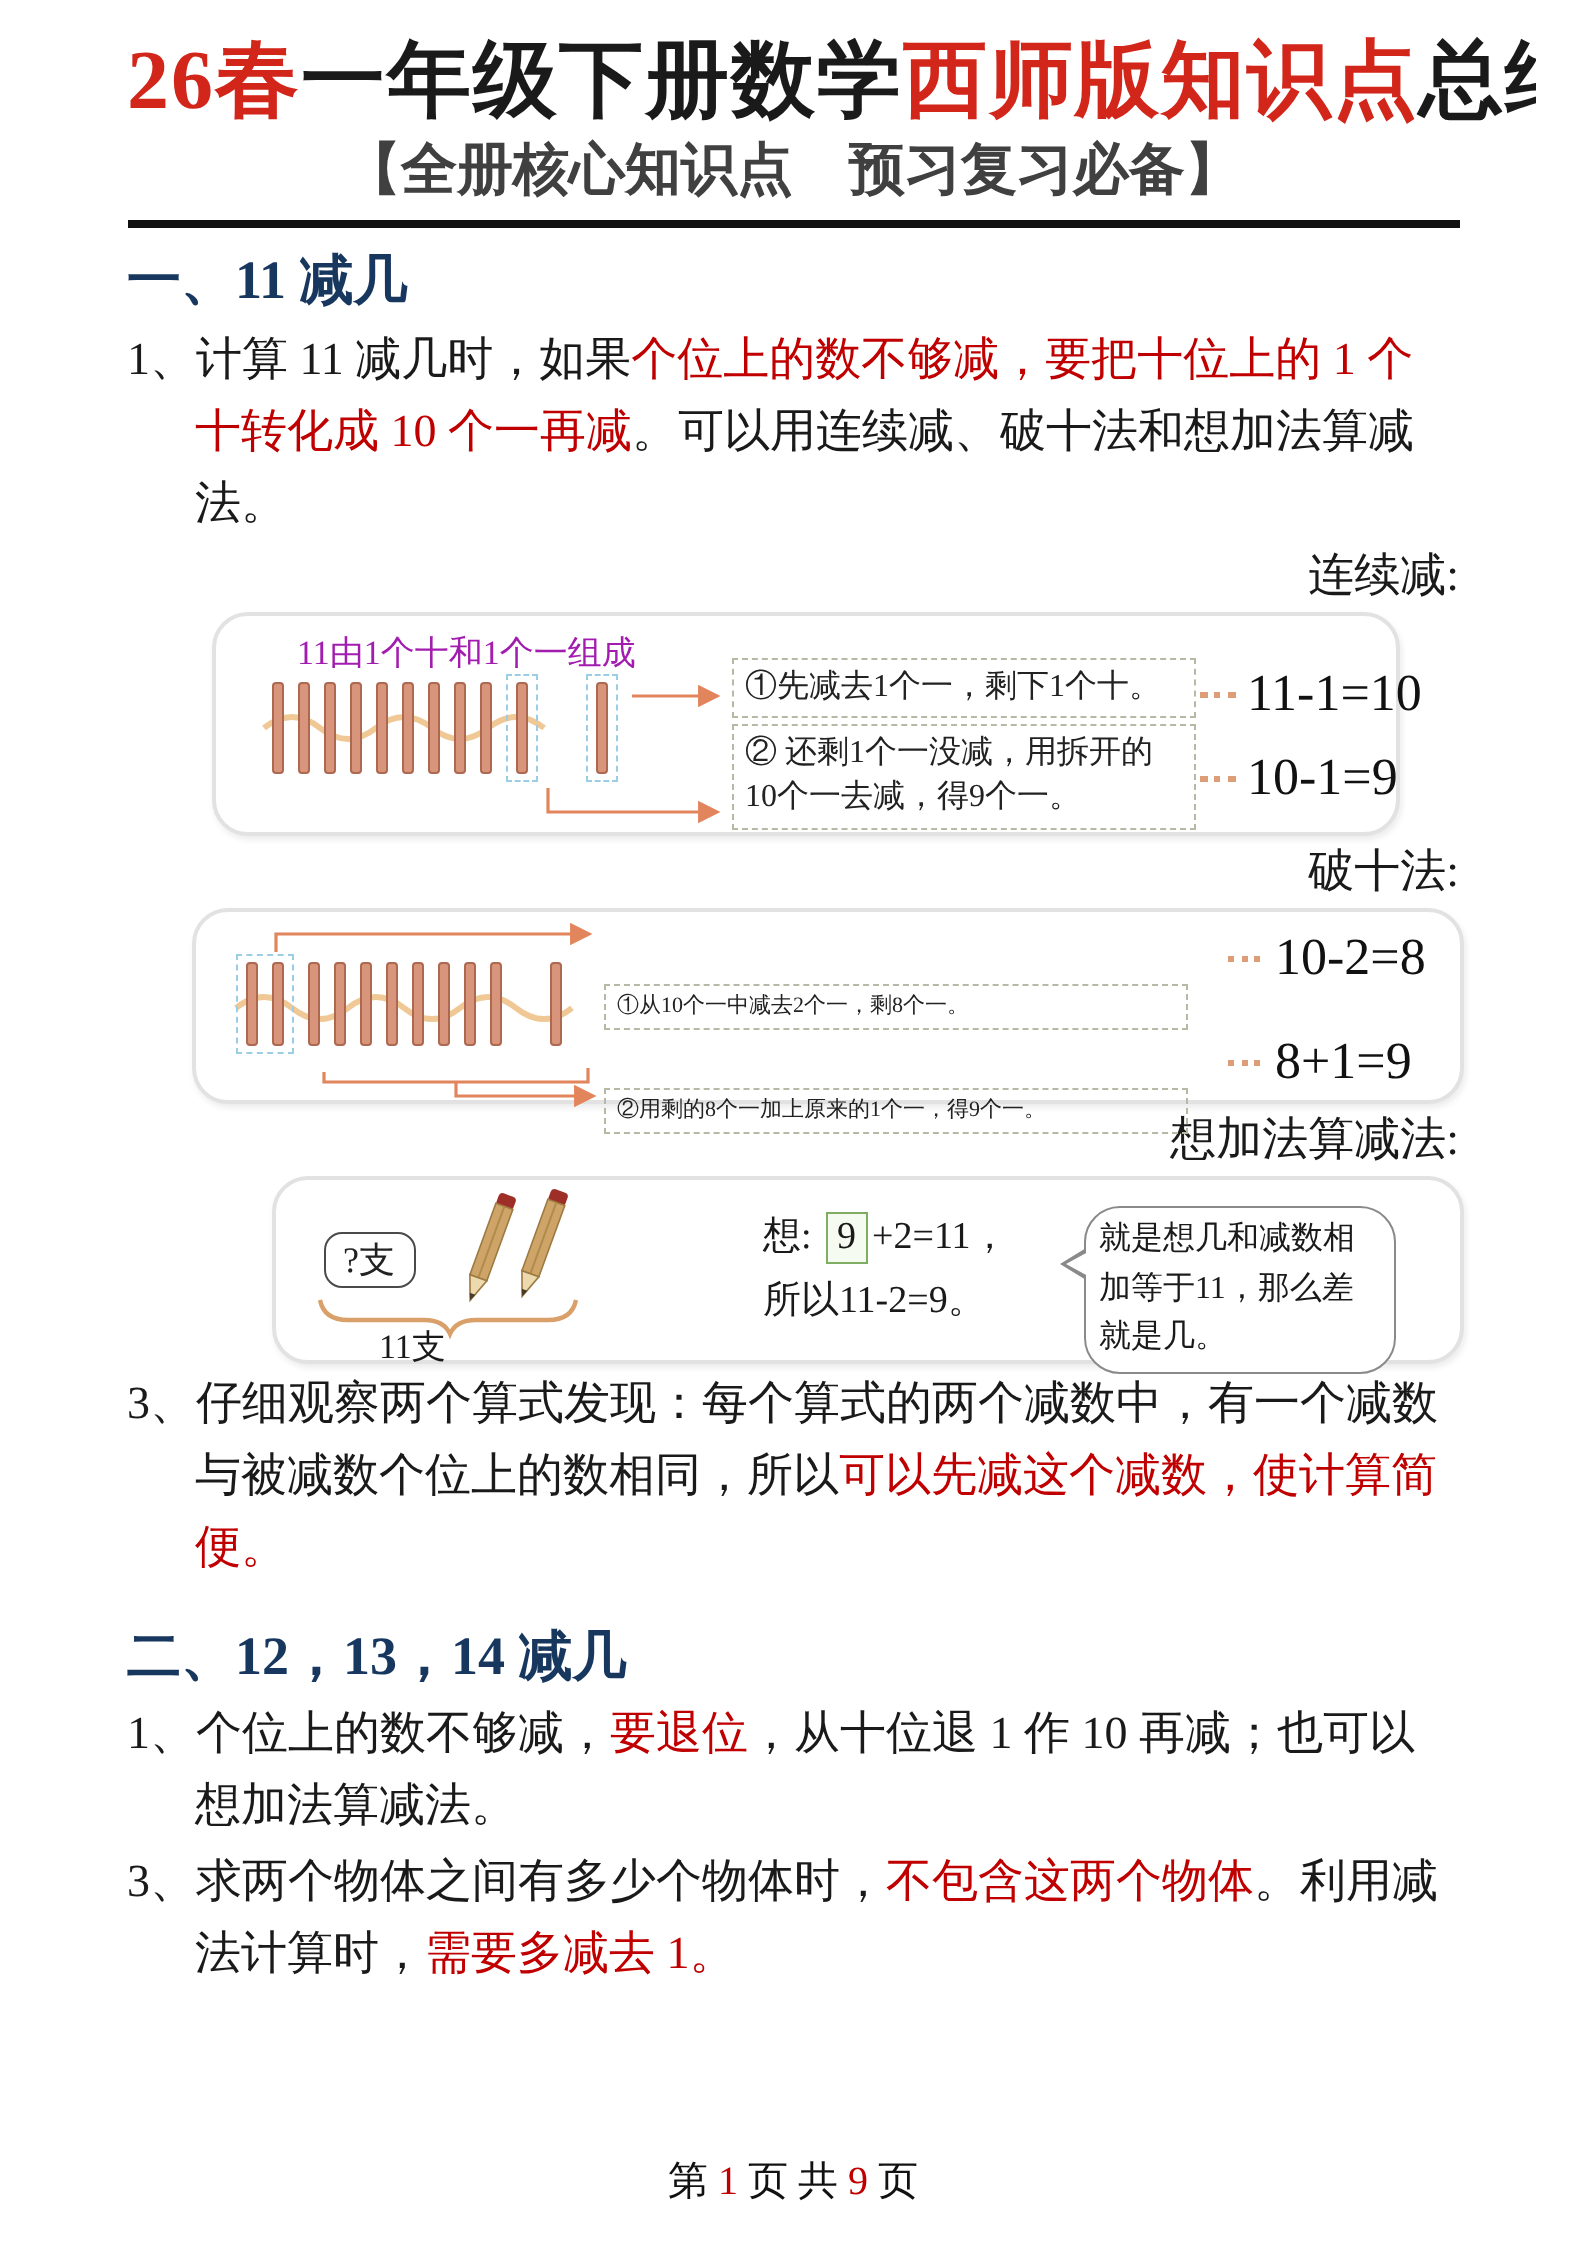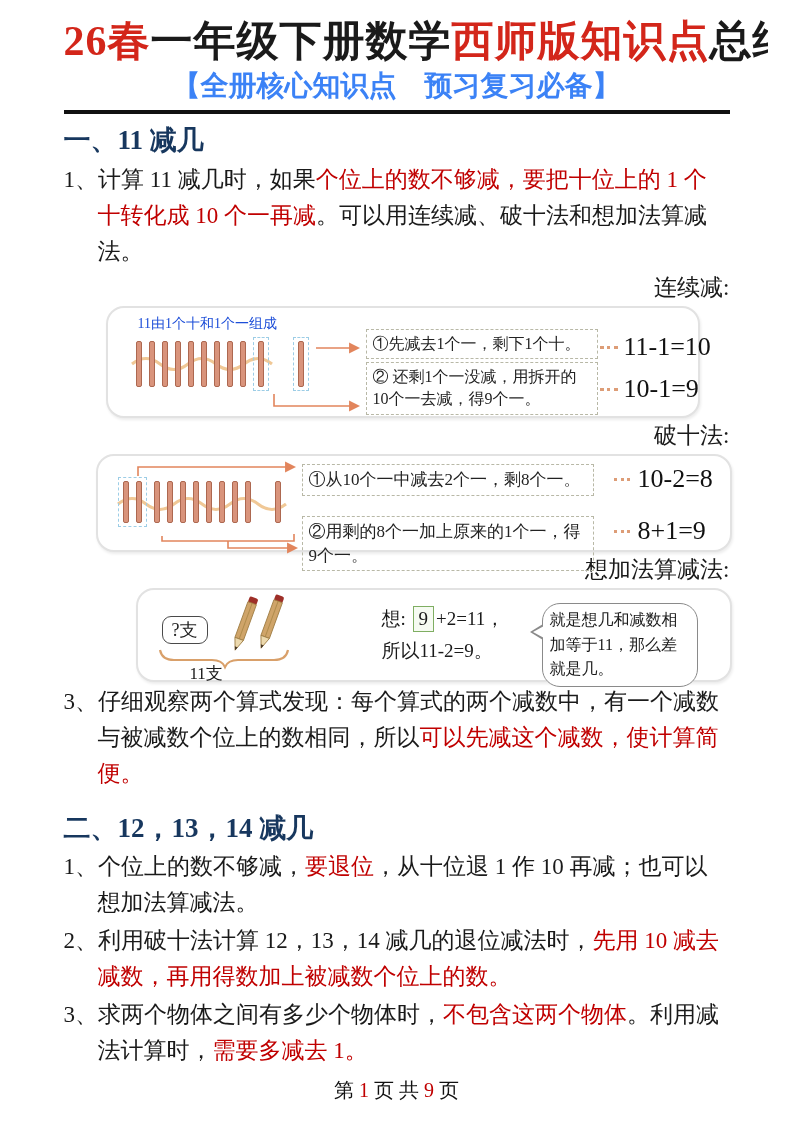--- a/index.html
+++ b/index.html
@@ -11,21 +11,21 @@
     font-family:"Liberation Serif","DejaVu Serif",serif;
     color:#1a1a1a;
   }
   .red { color:#c00000; }
   .title {
     text-align:center; font-size:42px; font-weight:700; line-height:1.2;
     letter-spacing:1px; white-space:nowrap;
   }
   .title .t-red { color:#d3261a; }
   .subtitle {
-    text-align:center; font-size:28px; font-weight:700; color:#3b82f6;
+    text-align:center; font-size:28px; font-weight:700; color:#404040;
     margin-top:2px; line-height:1.25;
   }
   .rule { border-top:4px solid #111; margin-top:7px; }
   .banner {
     margin-top:7px; height:38px; background:#2e5697; color:#fff;
     font-size:25px; font-weight:700; text-align:center; line-height:38px;
   }
   h2.sec {
     color:#17375e; font-size:27px; font-weight:700; margin:10px 0 5px 0; line-height:1.2;
   }
@@ -39,36 +39,36 @@
   
   .fig {
     position:relative; background:#fff;
     border:2px solid #e2e2e2; border-radius:18px;
     box-shadow:1px 2px 3px rgba(0,0,0,.08);
   }
   .fig1 { margin-left:42px; width:594px; height:112px; }
   .fig2 { margin-left:32px; width:636px; height:98px;  }
   .fig3 { margin-left:72px; width:596px; height:94px;  }
   .fig svg.overlay { position:absolute; left:0; top:0; pointer-events:none; }
-  .fig-caption { position:absolute; left:30px; top:7px; font-size:14px; color:#1d4ed8; }
+  .fig-caption { position:absolute; left:41px; top:7px; font-size:17px; color:#a21caf; }
   .sticks { position:absolute; display:flex; align-items:center; gap:7px; }
   .stick {
     width:6px; height:46px; background:#d9947c; border:1px solid #ad6850; border-radius:2px;
   }
   .stick.short { height:42px; }
   .dash-blue {
     border:1.5px dashed #9ccde6; padding:3px 4px; display:flex; gap:7px; align-items:center;
   }
   .gap { width:10px; }
   .step-box {
     position:absolute; border:1.5px dashed #b8b8a6; padding:3px 6px;
     font-size:16px; line-height:1.4; color:#222;
     font-family:"Liberation Serif","DejaVu Serif",serif;
   }
-  .step-box.small { font-size:17px; }
+  .step-box.small { font-size:11px;margin-top:28px; }
   .fig-eq { position:absolute; font-size:26px; color:#111; white-space:nowrap; }
   .leader { position:absolute; width:18px; border-top:3px dotted #dd9d77; }
   
   .qbox {
     position:absolute; left:24px; top:26px; border:1.6px solid #4a4a4a; border-radius:9px;
     padding:1px 9px; font-size:18px; color:#222; background:#fff;
   }
   .brace-label { position:absolute; left:52px; top:72px; font-size:17px; }
   .think { position:absolute; left:244px; top:13px; font-size:19px; line-height:32px; white-space:nowrap; }
   .gbox {
@@ -221,21 +221,20 @@
     </div>
   </div>
 
 
   <p class="pt"><span>3、</span><span>仔细观察两个算式发现：每个算式的两个减数中，有一个减数与被减数个位上的数相同，所以</span><span class="red">可以先减这个减数，使计算简便。</span></p>
 
   <h2 class="sec sec2">二、12，13，14 减几</h2>
 
   <p class="pt"><span>1、</span><span>个位上的数不够减，</span><span class="red">要退位</span><span>，从十位退 1 作 10 再减；也可以想加法算减法。</span></p>
 
-  <p class="pt"><span>2、</span><span>利用破十法计算 12，13，14 减几的退位减法时，</span><span class="red">先用 10 减去减数，再用得数加上被减数个位上的数。</span></p>
 
   <p class="pt"><span>3、</span><span>求两个物体之间有多少个物体时，</span><span class="red">不包含这两个物体</span><span>。利用减法计算时，</span><span class="red">需要多减去 1。</span></p>
 
   <div class="footer">
     <span>第 </span><span class="red">1</span><span> 页 共 </span><span class="red">9</span><span> 页</span>
   </div>
 
 </div>
 
 </body></html>

